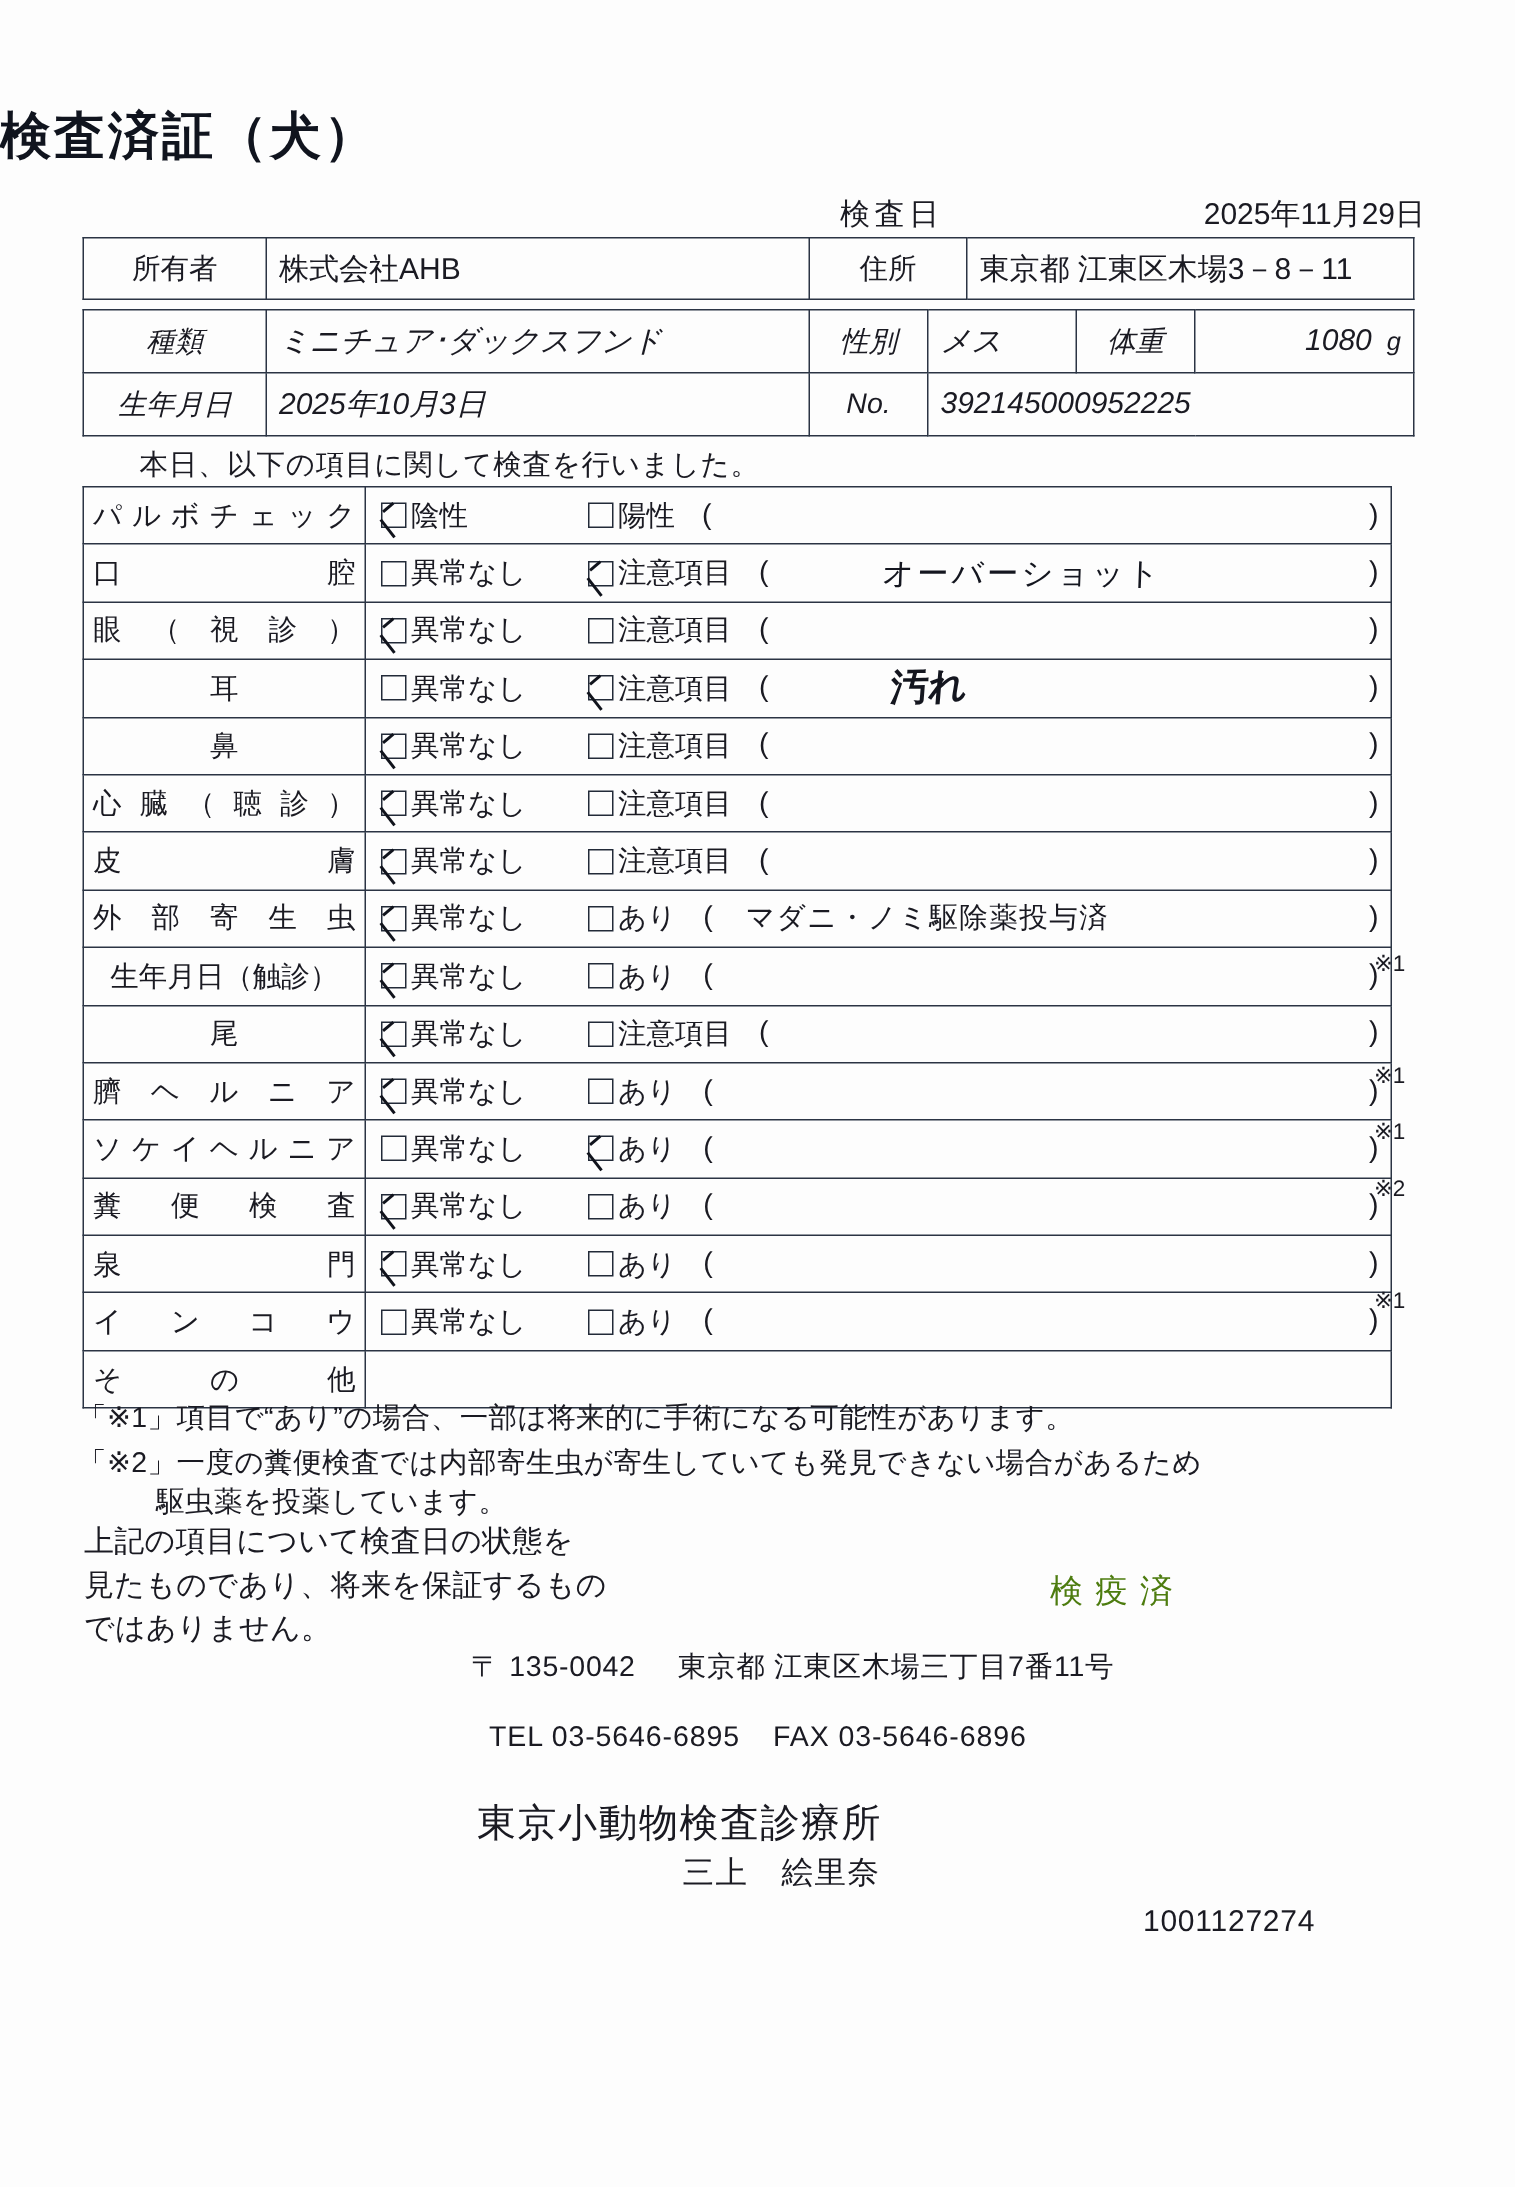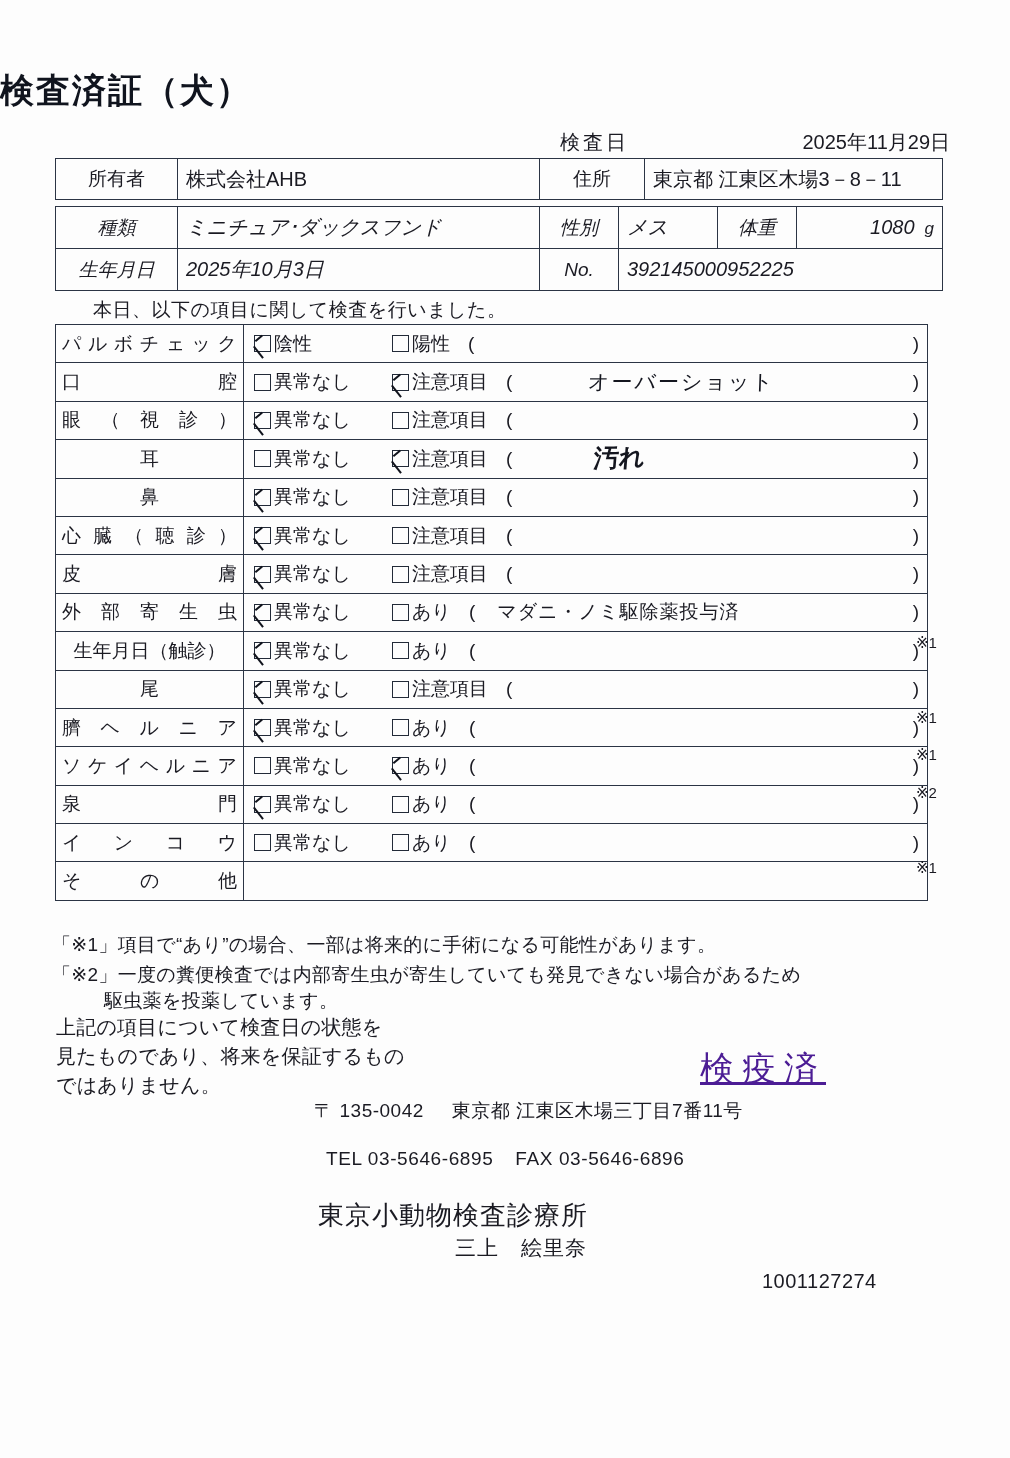--- a/index.html
+++ b/index.html
@@ -214,25 +214,24 @@
   }
   #disc1 { top: 1014px; }
   #disc2 { top: 1043px; }
   #disc3 { top: 1072px; }
 
   
   .stamp {
     position: absolute;
     top: 1046px;
     left: 700px;
-    font-size: 34px;
+    font-size: 22px;
     letter-spacing: 8px;
     font-weight: 500;
-    color: #4c1d95;
-    text-decoration: underline;
+    color: #4d7c0f;
   }
 
   
   .addr {
     position: absolute;
     top: 1098px;
     left: 314px;
     font-size: 19px;
     letter-spacing: 0.5px;
   }
@@ -550,20 +549,40 @@
               </span>
               <span class="paren">
                 <span class="pl">(</span>
                 <span class="note-print"></span>
                 <span class="pr">)</span>
               </span>
             </div>
           </td>
         </tr>
         <tr>
+          <td class="c-label lbl">糞便検査</td>
+          <td class="c-opts">
+            <div class="opts">
+              <span class="opt first">
+                <span class="box checked"></span>
+                <span>異常なし</span>
+              </span>
+              <span class="opt">
+                <span class="box"></span>
+                <span>あり</span>
+              </span>
+              <span class="paren">
+                <span class="pl">(</span>
+                <span class="note-print"></span>
+                <span class="pr">)</span>
+              </span>
+            </div>
+          </td>
+        </tr>
+        <tr>
           <td class="c-label lbl">泉門</td>
           <td class="c-opts">
             <div class="opts">
               <span class="opt first">
                 <span class="box checked"></span>
                 <span>異常なし</span>
               </span>
               <span class="opt">
                 <span class="box"></span>
                 <span>あり</span>

